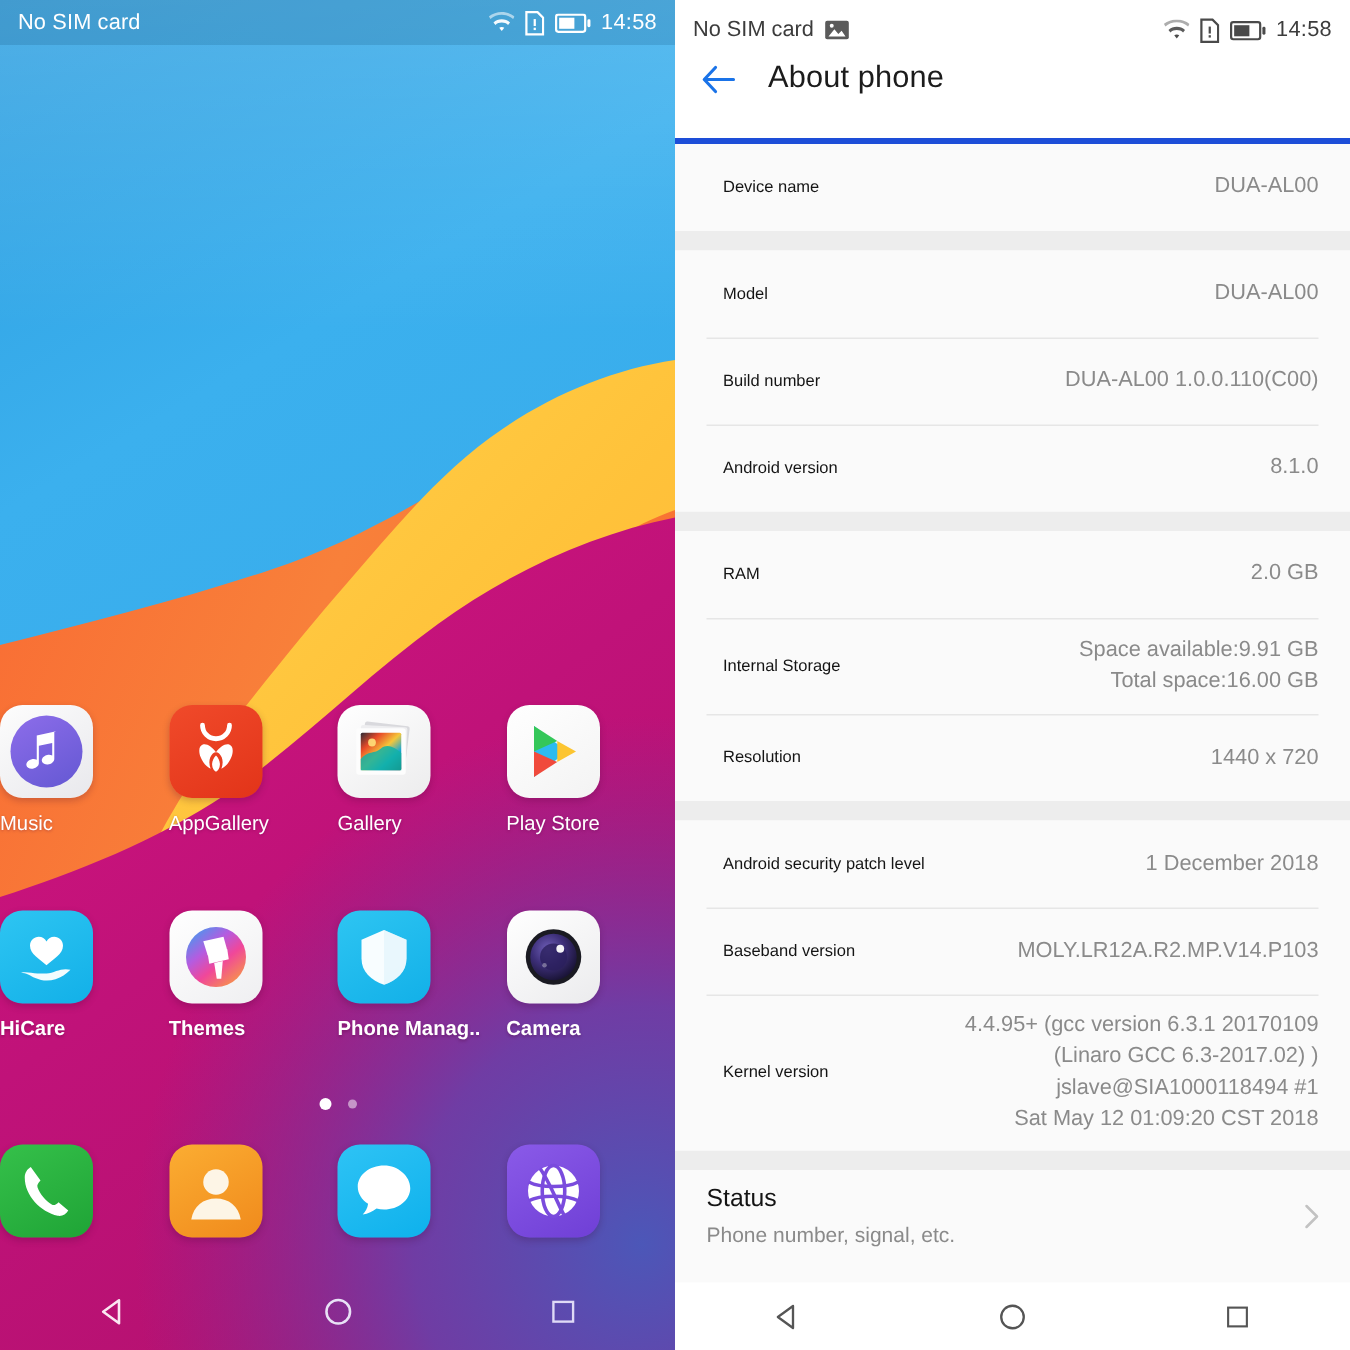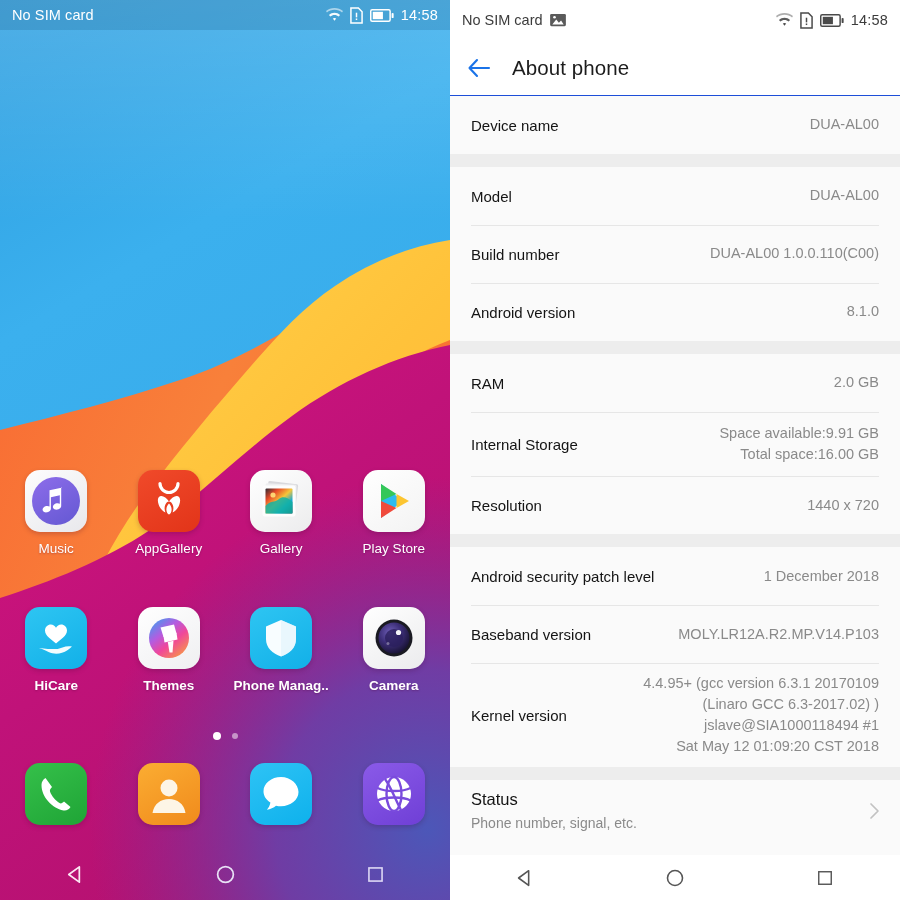--- a/index.html
+++ b/index.html
@@ -19,21 +19,21 @@
     display:flex; align-items:center; padding:0 12px; color:#fff; z-index:6; }
   .sb-left { font-size:14.5px; letter-spacing:.1px; display:flex; align-items:center; gap:7px; }
   .sb-right { margin-left:auto; display:flex; align-items:center; gap:7px; }
   .sb-time { font-size:14.5px; letter-spacing:.2px; }
 
   .ic { display:inline-block; line-height:0; }
 
   
   .grid { position:absolute; left:0; top:0; width:450px; z-index:5; }
   .row { display:flex; position:absolute; left:0; width:450px; }
-  .cell { width:112.5px; display:flex; flex-direction:column; align-items:center; }
+  .cell { width:112.5px; display:flex; flex-direction:column; align-items:flex-start; }
   .appicon { width:62px; height:62px; border-radius:15px; position:relative;
     overflow:hidden; box-shadow:0 2px 5px rgba(60,0,45,.22); }
   .applabel { margin-top:9px; font-size:13.5px; color:#fff; white-space:nowrap;
     text-shadow:0 1px 2px rgba(80,0,60,.35); }
 
   .dots { position:absolute; left:0; width:450px; display:flex; justify-content:center;
     gap:11px; z-index:5; }
   .dot { width:8px; height:8px; border-radius:50%; background:#fff; }
   .dot.dim { width:6px; height:6px; background:rgba(255,255,255,.5); align-self:center; }
 
@@ -42,32 +42,32 @@
   .navbtn { flex:1; display:flex; align-items:center; justify-content:center; }
 
   
   .settings { position:relative; width:450px; height:900px; background:#fafafa;
     overflow:hidden; }
   .sb2 { height:40px; display:flex; align-items:center; padding:0 12px;
     background:#fff; color:#3c3c3c; }
   .sb2-left { font-size:14.5px; display:flex; align-items:center; gap:7px; color:#3c3c3c; }
   .sb2-right { margin-left:auto; display:flex; align-items:center; gap:7px; }
 
-  .apphdr { height:56px; background:#fff; display:flex; align-items:center;
-    padding:0 16px; gap:20px; border-bottom:1px solid #1d4ed8; }
+  .apphdr { height:56px; background:#fff; display:flex; 
+    padding:0 16px; gap:20px; border-bottom:4px solid #1d4ed8; }
   .backarrow { width:26px; height:26px; flex:0 0 auto; }
   .apptitle { font-size:20.5px; color:#1c1c1c; letter-spacing:.1px; }
 
   .list { background:#fafafa; }
   .gap { height:13px; background:#ededed; }
   .item { background:#fafafa; padding:0 21px; display:flex; align-items:center;
     min-height:58px; position:relative; }
   .item + .item::before { content:""; position:absolute; left:21px; right:21px; top:0;
     height:1px; background:#e6e6e6; }
-  .lbl { font-size:15px; color:#141414; flex:0 0 auto; }
+  .lbl { font-size:11px; color:#141414; flex:0 0 auto;margin-left:11px; }
   .val { margin-left:auto; font-size:14.5px; color:#8a8a8a; text-align:right;
     line-height:1.45; padding-left:12px; }
   .item.tall { min-height:58px; padding-top:11px; padding-bottom:11px; }
   .item.kernel { min-height:104px; }
   .item.status { min-height:54px; padding-top:10px; align-items:flex-start;
     flex-direction:column; justify-content:flex-start; }
   .st-title { font-size:16.5px; color:#141414; }
   .st-sub { font-size:14px; color:#8a8a8a; margin-top:6px; }
   .chev { position:absolute; right:20px; top:22px; }
 

